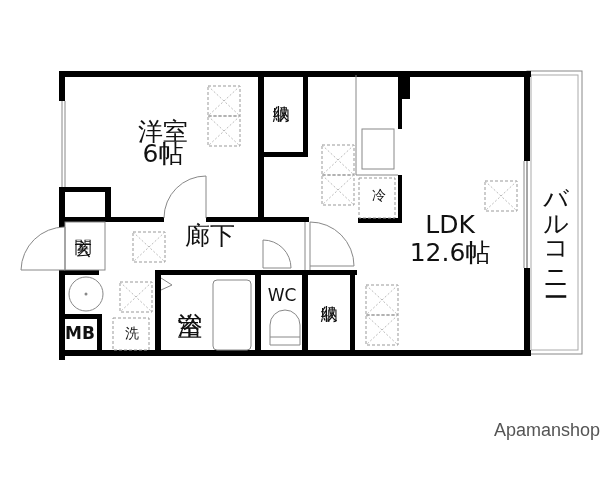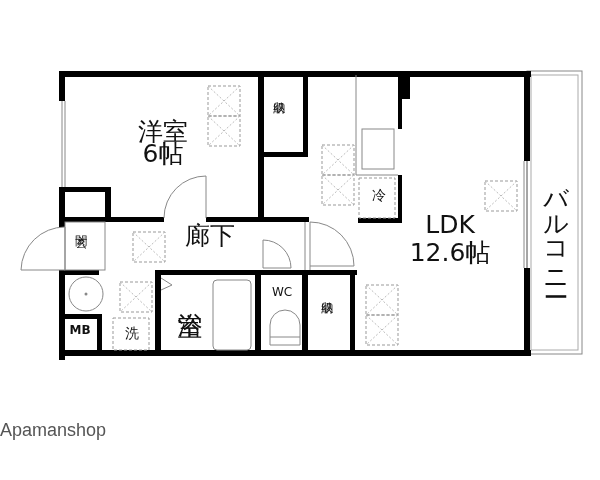--- a/index.html
+++ b/index.html
@@ -1,23 +1,23 @@
 <!DOCTYPE html>
 <html><head>
 <meta charset="utf-8">
 <style>
   html,body{margin:0;padding:0;background:#fff;}
   body{width:600px;height:480px;position:relative;overflow:hidden;font-family:"DejaVu Sans",sans-serif;}
   svg{position:absolute;left:0;top:0;}
   .lbl{position:absolute;color:#111;text-align:center;line-height:1.1;white-space:pre;}
   .lbl-lg{font-size:25px;}
-  .lbl-md{font-size:12px;}
+  .lbl-md{font-size:17px;}
   .lbl-sm{font-size:14px;}
   .vert{writing-mode:vertical-rl;text-orientation:upright;letter-spacing:0px;}
-  .brand{position:absolute;left:0;width:600px;top:420px;text-align:left;font-family:"Liberation Sans",sans-serif;font-size:18px;color:#555;}
+  .brand{position:absolute;left:0;width:600px;top:420px;text-align:right;font-family:"Liberation Sans",sans-serif;font-size:18px;color:#555;}
 </style>
 </head>
 <body>
 
 <svg width="600" height="480" viewBox="0 0 600 480">
 
   <rect x="527" y="71" width="55" height="283" fill="none" stroke="#888" stroke-width="1"></rect>
   <rect x="531" y="75" width="47" height="275" fill="none" stroke="#aaa" stroke-width="1"></rect>
 
   <g fill="#000">

